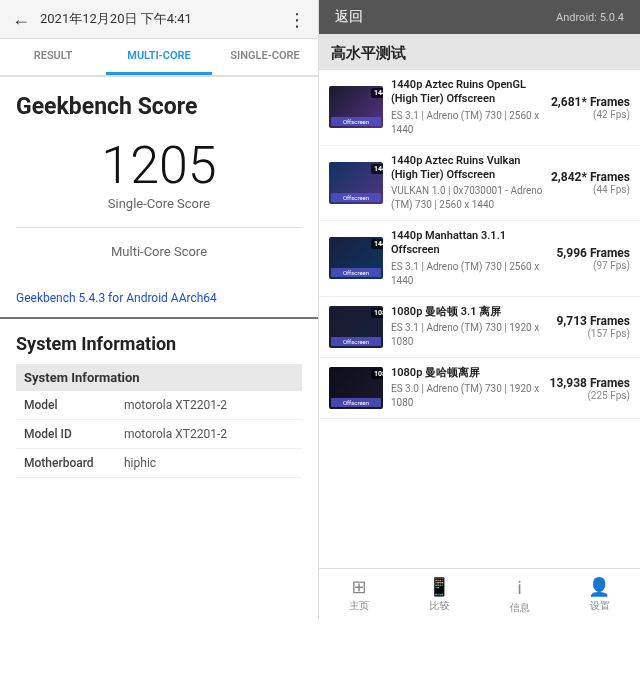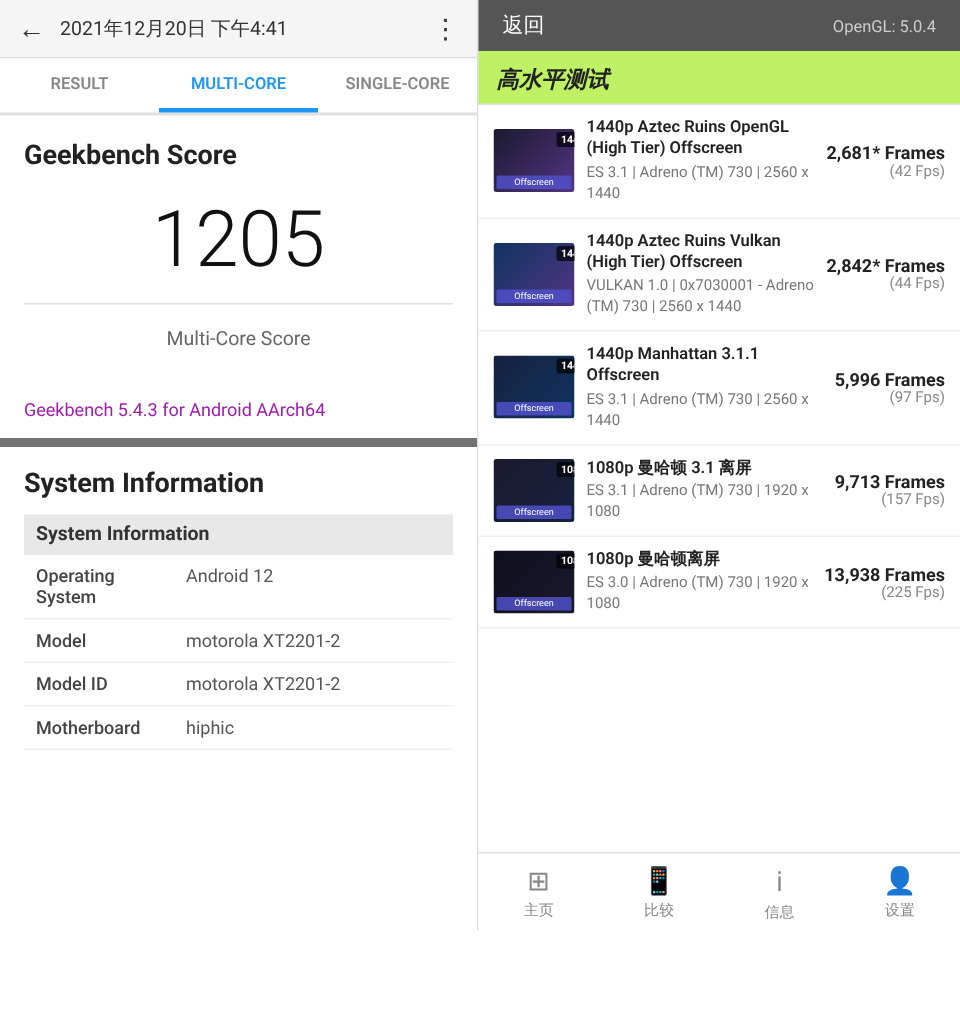--- a/index.html
+++ b/index.html
@@ -55,21 +55,21 @@
     }
     .tab-item.active {
       color: #2196F3;
       border-bottom: 3px solid #2196F3;
     }
 
     .score-section {
       padding: 16px 16px 8px;
     }
     .score-section-title {
-      font-size: 18px;
+      font-size: 23px;
       font-weight: 700;
       color: #222;
       margin-bottom: 20px;
     }
     .score-block {
       text-align: center;
       margin-bottom: 16px;
     }
     .score-number {
       font-size: 52px;
@@ -84,22 +84,22 @@
     }
     .score-divider {
       height: 1px;
       background: #e0e0e0;
       margin: 8px 0 16px;
     }
 
     .geekbench-version {
       padding: 8px 16px 12px;
       font-size: 12px;
-      color: #a21caf;
-      border-bottom: 6px solid #737373;
+      color: #1d4ed8;
+      border-bottom: 2px solid #737373;
     }
 
     .sys-info-section {
       padding: 14px 16px 0;
       flex: 1;
       overflow-y: auto;
     }
     .sys-info-title {
       font-size: 18px;
       font-weight: 700;
@@ -157,23 +157,22 @@
     .right-version {
       color: #ccc;
       font-size: 11px;
     }
 
     .right-section-title {
       padding: 10px 12px 6px;
       font-size: 15px;
       font-weight: 600;
       color: #222;
-      background: #bef264;
+      background: #e5e5e5;
       border-bottom: 1px solid #e0e0e0;
-      font-style: italic;
     }
 
     .test-list {
       flex: 1;
       overflow-y: auto;
       background: #fff;
     }
     .test-item {
       display: flex;
       align-items: center;
@@ -294,41 +293,38 @@
     <div class="tab-item">RESULT</div>
     <div class="tab-item active">MULTI-CORE</div>
     <div class="tab-item">SINGLE-CORE</div>
   </div>
 
   <div class="score-section">
     <div class="score-section-title">Geekbench Score</div>
 
     <div class="score-block">
       <div class="score-number">1205</div>
+      <div class="score-label">Single-Core Score</div>
     </div>
 
     <div class="score-divider"></div>
 
     <div class="score-block">
       <div class="score-label">Multi-Core Score</div>
     </div>
   </div>
 
   <div class="geekbench-version">Geekbench 5.4.3 for Android AArch64</div>
 
   <div class="sys-info-section">
     <div class="sys-info-title">System Information</div>
     <table class="sys-info-table">
       <tbody>
           <tr class="sys-info-header-row">
         <td colspan="2">System Information</td>
-      </tr>
-      <tr class="sys-info-row">
-        <td>Operating System</td>
-        <td>Android 12</td>
       </tr>
       <tr class="sys-info-row">
         <td>Model</td>
         <td>motorola XT2201-2</td>
       </tr>
       <tr class="sys-info-row">
         <td>Model ID</td>
         <td>motorola XT2201-2</td>
       </tr>
       <tr class="sys-info-row">
@@ -338,21 +334,21 @@
     </tbody>
       </table>
   </div>
 
 </div>
 
 <div class="right-panel">
 
   <div class="right-header">
     <span class="right-back">返回</span>
-    <span class="right-version">OpenGL: 5.0.4</span>
+    <span class="right-version">Android: 5.0.4</span>
   </div>
 
   <div class="right-section-title">高水平测试</div>
 
   <div class="test-list">
 
   <div class="test-item">
     <div class="test-thumb">
       <div class="test-thumb-bg" style="background:linear-gradient(135deg,#1a1a2e,#533483)"></div>
       <div class="test-thumb-label">1440P</div>

